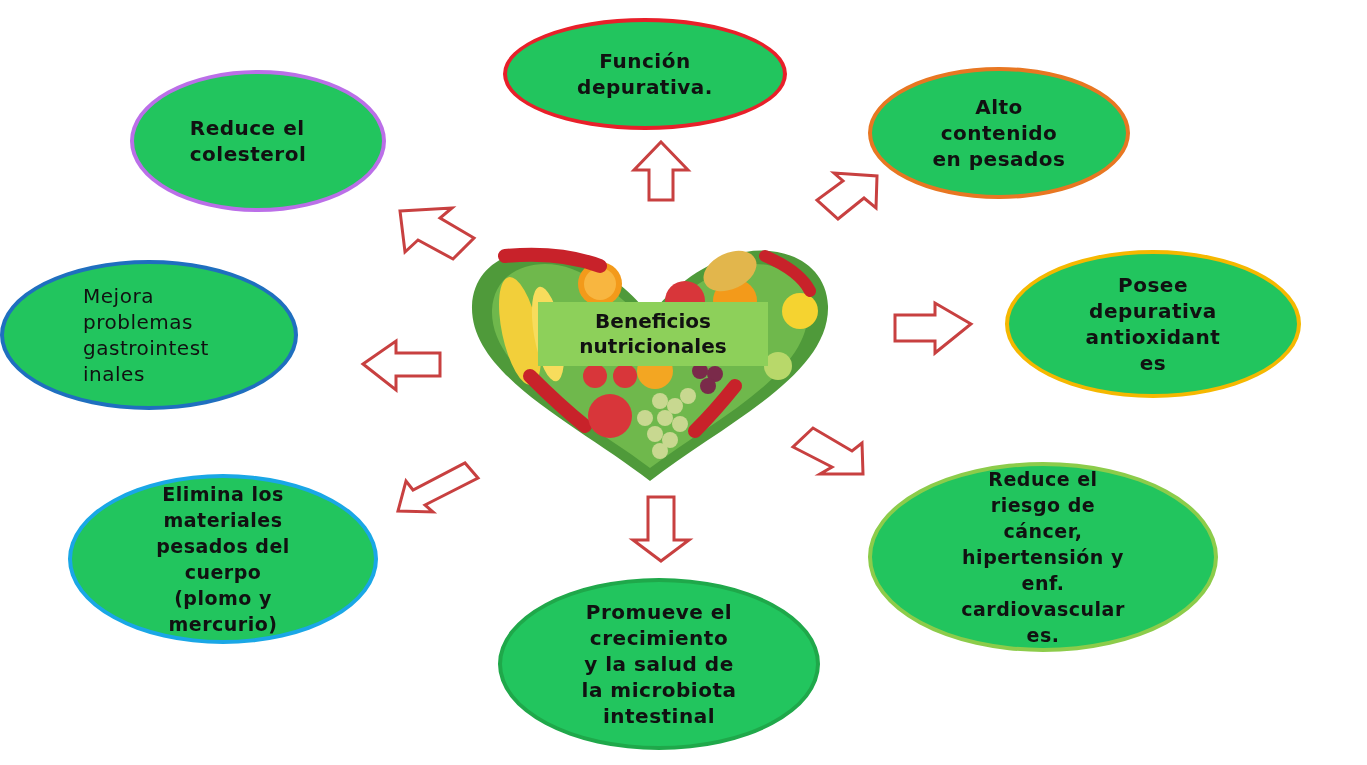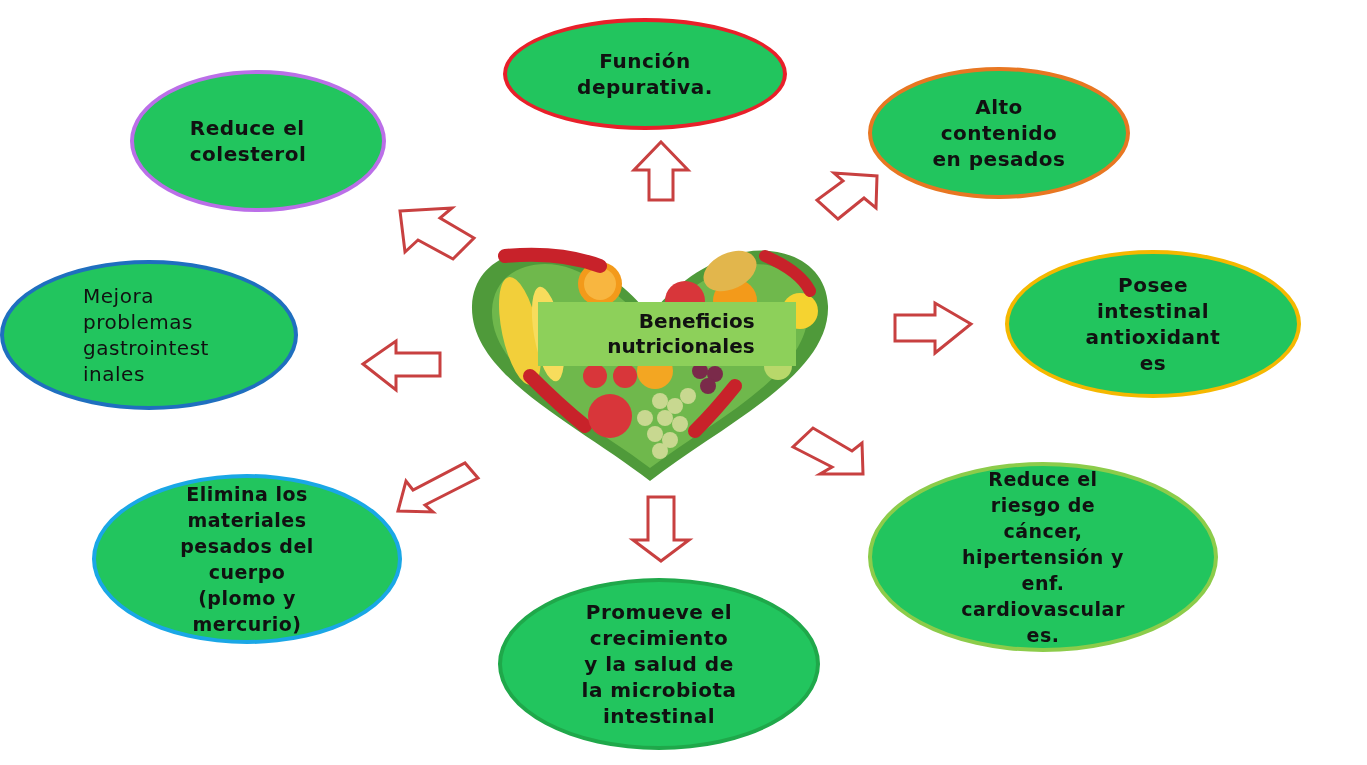--- a/index.html
+++ b/index.html
@@ -14,22 +14,21 @@
       font-family: "DejaVu Sans", sans-serif; font-weight: bold; color: #111;
       font-size: 20px; line-height: 26px; white-space: pre-line;
       letter-spacing: 0.5px;
     }
     .bubble .txt.light { font-weight: normal; text-align: left; }
     svg.arrows { position: absolute; left: 0; top: 0; }
     .heart { position: absolute; left: 460px; top: 236px; width: 380px; height: 250px; }
     .center-label {
       position: absolute; left: 538px; top: 302px; width: 230px; height: 64px;
       background: #8dd05a; display: flex; align-items: center; justify-content: center;
-      text-align: right;
-      padding-left: 28px;
+      text-align: center;
     }
     .center-label span {
       font-family: "DejaVu Sans", sans-serif; font-weight: bold; font-size: 20px;
       line-height: 25px; color: #111; white-space: pre-line;
     }
   </style>
 </head>
 <body>
 
 <svg class="arrows" width="1367" height="765">
@@ -102,21 +101,21 @@
 </div>
 
 <div class="bubble" style="left:868px; top:67px; width:262px; height:132px; border-color:#e87722;">
   <span class="txt">Alto
 contenido
 en pesados</span>
 </div>
 
 <div class="bubble" style="left:1005px; top:250px; width:296px; height:148px; border-color:#f5b800;">
   <span class="txt">Posee
-intestinal
+depurativa
 antioxidant
 es</span>
 </div>
 
 <div class="bubble" style="left:868px; top:462px; width:350px; height:190px; border-color:#8ccc4a;">
   <span class="txt" style="font-size:19px; line-height:26px;">Reduce el
 riesgo de
 cáncer,
 hipertensión y
 enf.
@@ -125,21 +124,21 @@
 </div>
 
 <div class="bubble" style="left:498px; top:578px; width:322px; height:172px; border-color:#1fa84a;">
   <span class="txt">Promueve el
 crecimiento
 y la salud de
 la microbiota
 intestinal</span>
 </div>
 
-<div class="bubble" style="left:92px; top:474px; width:310px; height:170px; border-color:#1aa7e6;">
+<div class="bubble" style="left:68px; top:474px; width:310px; height:170px; border-color:#1aa7e6;">
   <span class="txt" style="font-size:19px; line-height:26px;">Elimina los
 materiales
 pesados del
 cuerpo
 (plomo y
 mercurio)</span>
 </div>
 
 <div class="bubble" style="left:0px; top:260px; width:298px; height:150px; border-color:#1f6fbf;padding-left:24px;">
   <span class="txt light" style="margin-left:-30px;">Mejora

